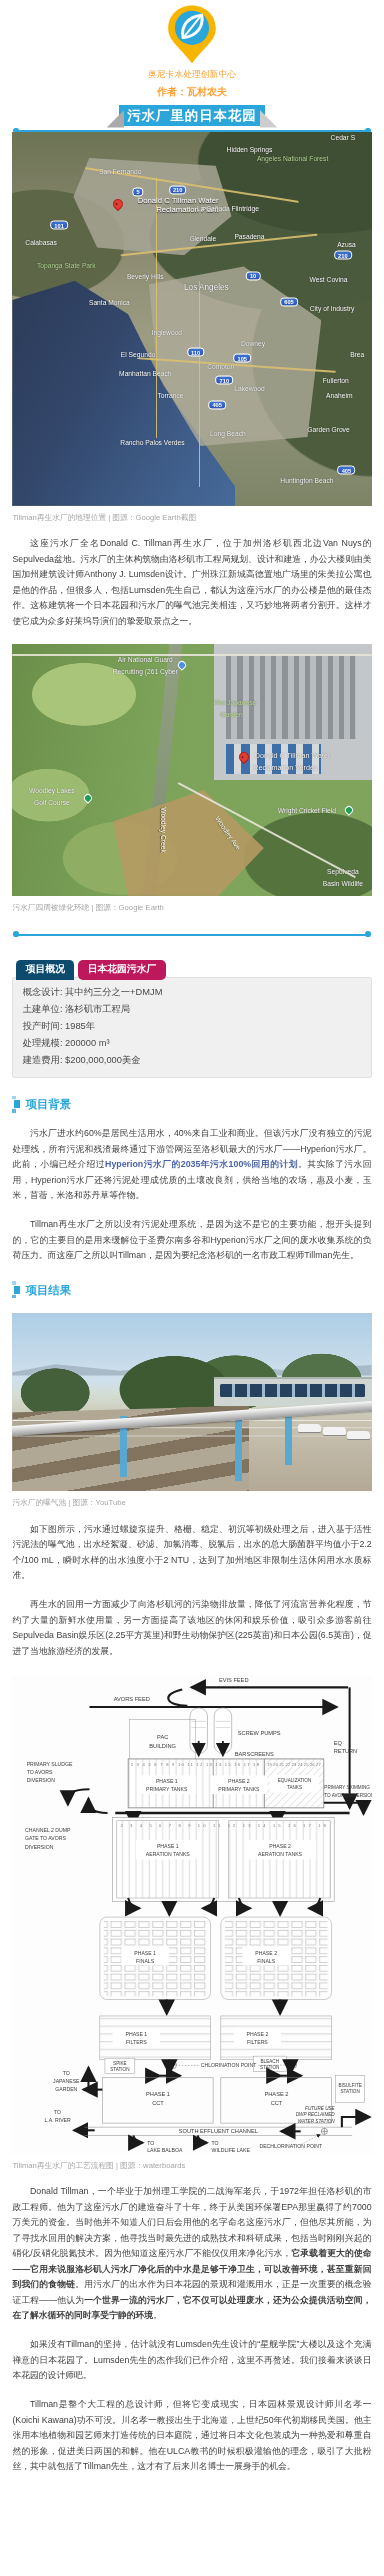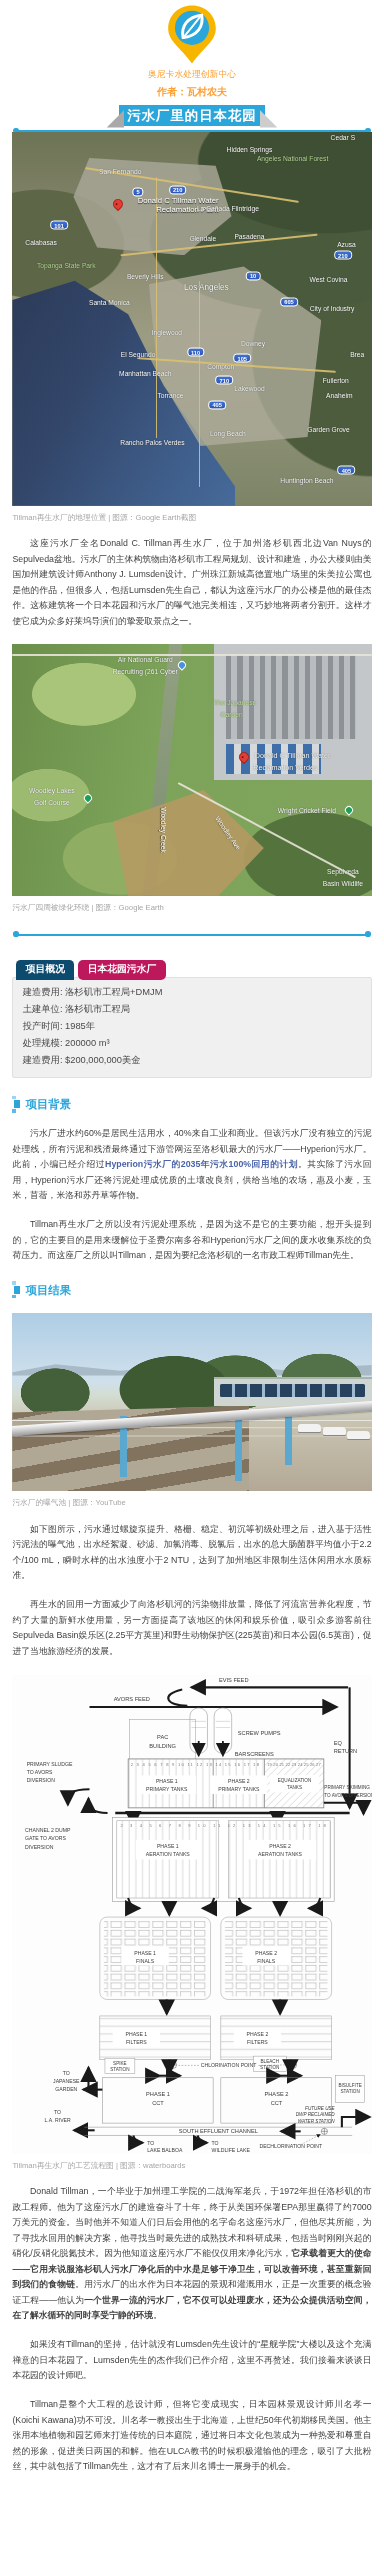--- a/index.html
+++ b/index.html
@@ -194,21 +194,21 @@
   </figure>
   <div class="cap">污水厂四周被绿化环绕 | 图源：Google Earth</div>
 
   <div class="divider" style="margin-top:20.6px;"></div>
 
   <div class="tabs">
     <span class="tab on">项目概况</span>
     <span class="tab off">日本花园污水厂</span>
   </div>
   <div class="ibox">
-    <div>建造费用: 洛杉矶市工程局+DMJM</div>
+    <div>概念设计: 其中约三分之一+DMJM</div>
     <div>土建单位: 洛杉矶市工程局</div>
     <div>投产时间: 1985年</div>
     <div>处理规模: 200000 m³</div>
     <div>建造费用: $200,000,000美金</div>
   </div>
 
   <div class="sec-hd">
     <span class="sec-orn">
         <i class="a"></i>
         <i class="b"></i>

